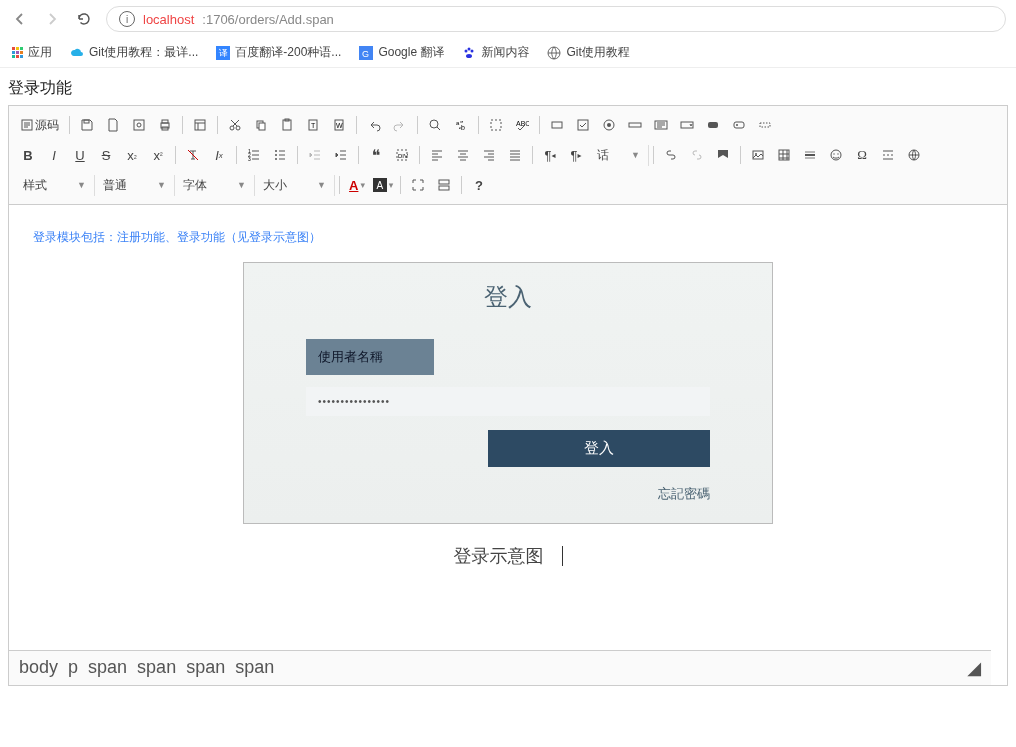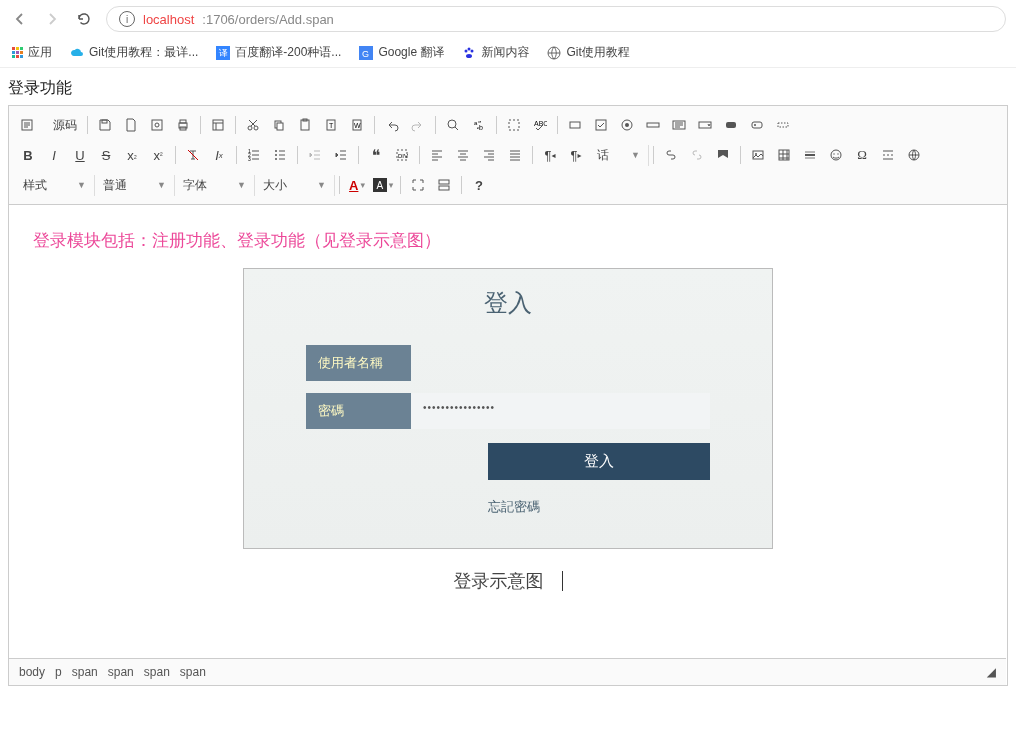--- a/index.html
+++ b/index.html
@@ -12,38 +12,38 @@
 .bm-item { display:flex; align-items:center; gap:5px; cursor:pointer; }
 .bm-icon { width:14px; height:14px; display:inline-block; }
 .apps-icon { display:grid; grid-template-columns:repeat(3,3px); grid-template-rows:repeat(3,3px); gap:1px; }
 .apps-icon span { width:3px; height:3px; }
 .page-title { padding:10px 8px 6px; font-size:16px; color:#222; }
 .editor { margin:0 8px; border:1px solid #ccc; }
 .toolbar { display:flex; flex-wrap:wrap; align-items:center; padding:4px 6px; border-bottom:1px solid #ccc; gap:0; background:#fafafa; }
 .tb-row { display:flex; align-items:center; flex-wrap:wrap; width:100%; padding:2px 0; }
 .tb-btn { width:24px; height:24px; display:flex; align-items:center; justify-content:center; margin:1px; cursor:pointer; color:#444; font-size:13px; border-radius:2px; }
 .tb-sep { width:1px; height:18px; background:#ccc; margin:0 4px; }
-.tb-lbl { display:flex; align-items:center; gap:20px; padding:0 6px; font-size:12px; color:#444; cursor:pointer; }
+.tb-lbl { display:flex; align-items:center; gap:2px; padding:0 6px; font-size:12px; color:#444; cursor:pointer; }
 .tb-dd { display:flex; align-items:center; gap:10px; padding:2px 8px; font-size:12px; color:#444; border-right:1px solid #ddd; cursor:pointer; min-width:80px; justify-content:space-between; }
 .tb-dd.narrow { min-width:60px; }
 .caret { font-size:9px; color:#888; }
 .color-a { color:#c00; font-weight:bold; text-decoration:underline; }
 .color-box { width:14px; height:14px; background:#333; color:#fff; font-size:10px; display:flex; align-items:center; justify-content:center; }
 .editor-content { min-height:480px; padding:24px; font-size:16px; position:relative; }
-.content-text { font-size:17px; color:#ec4899; margin-bottom:16px; }
+.content-text { font-size:12px; color:#3b82f6; margin-bottom:16px; }
 .login-box { width:530px; margin:10px auto 12px; border:1px solid #bbb; background:linear-gradient(#f0f3f2,#ecefee); padding:0 0 20px 0; position:relative; }
 .login-title { text-align:center; font-size:24px; color:#4a6272; padding:18px 0 26px; }
 .login-row { display:flex; margin:0 62px 12px; }
-.login-label { width:105px; background:#6b8294; color:#fef9c3; font-size:13px; padding:9px 12px; }
+.login-label { width:128px; background:#6b8294; color:#0f172a; font-size:13px; padding:9px 12px; }
 .login-input { flex:1; background:#f2f4f5; border:none; padding:9px 12px; font-size:14px; color:#333; }
 .login-submit { width:222px; margin:14px 62px 0 auto; display:block; background:#2d4a63; color:#fff; border:none; padding:9px 0; font-size:15px; cursor:pointer; }
-.forgot { text-align:left; margin:18px 62px 12px auto; width:222px; color:#4a6272; font-size:13px; cursor:pointer; }
+.forgot { text-align:right; margin:18px 62px 0 auto; width:222px; color:#4a6272; font-size:13px; cursor:pointer; }
 .caption { text-align:center; font-size:18px; color:#444; margin-top:20px; font-family:"SimSun",serif; }
 .cursor { border-right:1px solid #333; padding-right:18px; }
-.status-bar { position:absolute; bottom:0; left:0; right:1px; padding:6px 10px; border-top:1px solid #ccc; font-family:monospace; font-size:12px; color:#555; background:#fafafa; display:flex; gap:10px; }
+.status-bar { position:absolute; bottom:0; left:0; right:16px; padding:6px 10px; border-top:1px solid #ccc; font-family:monospace; font-size:18px; color:#555; background:#fafafa; display:flex; gap:10px; }
 .editor-wrap { position:relative; }
 svg { display:block; }
 </style>
 </head>
 <body>
 
 <div class="browser-bar">
   <div class="nav-btn">
       <svg width="16" height="16" viewBox="0 0 16 16">
         <path d="M10 3 L5 8 L10 13" stroke="#888" stroke-width="1.8" fill="none"></path>
@@ -472,21 +472,20 @@
   </div>
 
   <div class="editor-content">
     <p class="content-text">登录模块包括：注册功能、登录功能（见登录示意图）</p>
     <div class="login-box">
       <div class="login-title">登入</div>
       <div class="login-row">
         <div class="login-label">使用者名稱</div>
       </div>
       <div class="login-row">
-        <div class="login-label">密碼</div>
         <div class="login-input" style="letter-spacing:1px;font-size:10px;color:#555">••••••••••••••••</div>
       </div>
       <button class="login-submit">登入</button>
       <div class="forgot">忘記密碼</div>
     </div>
     <p class="caption"><span class="cursor">登录示意图</span></p>
   </div>
 
   <div class="status-bar">
     <span>body</span>

